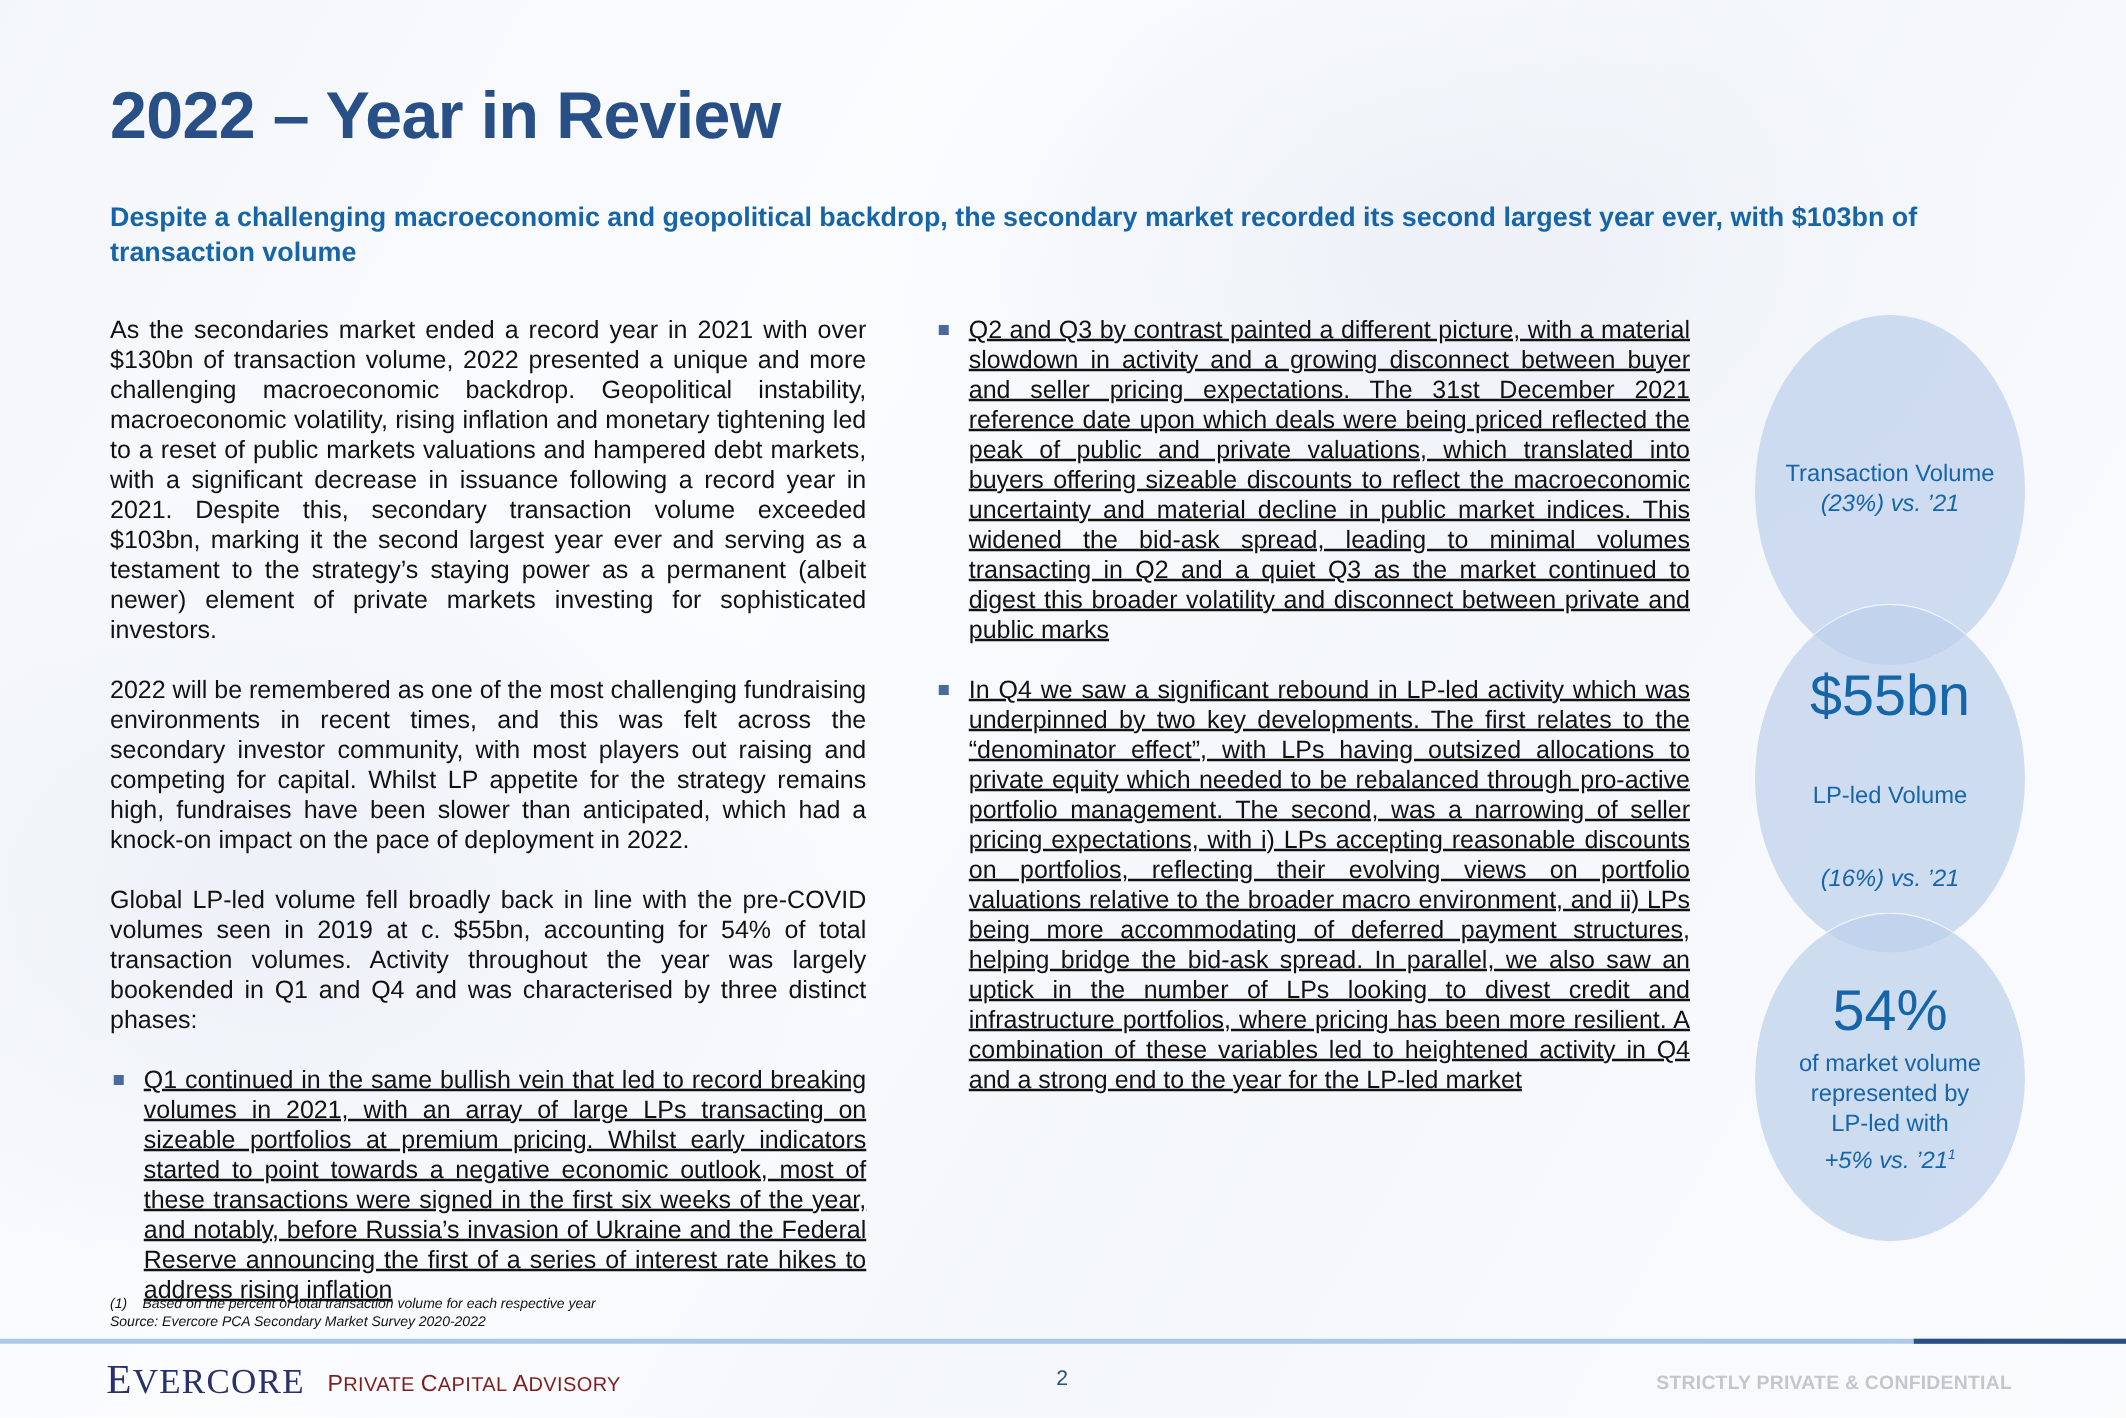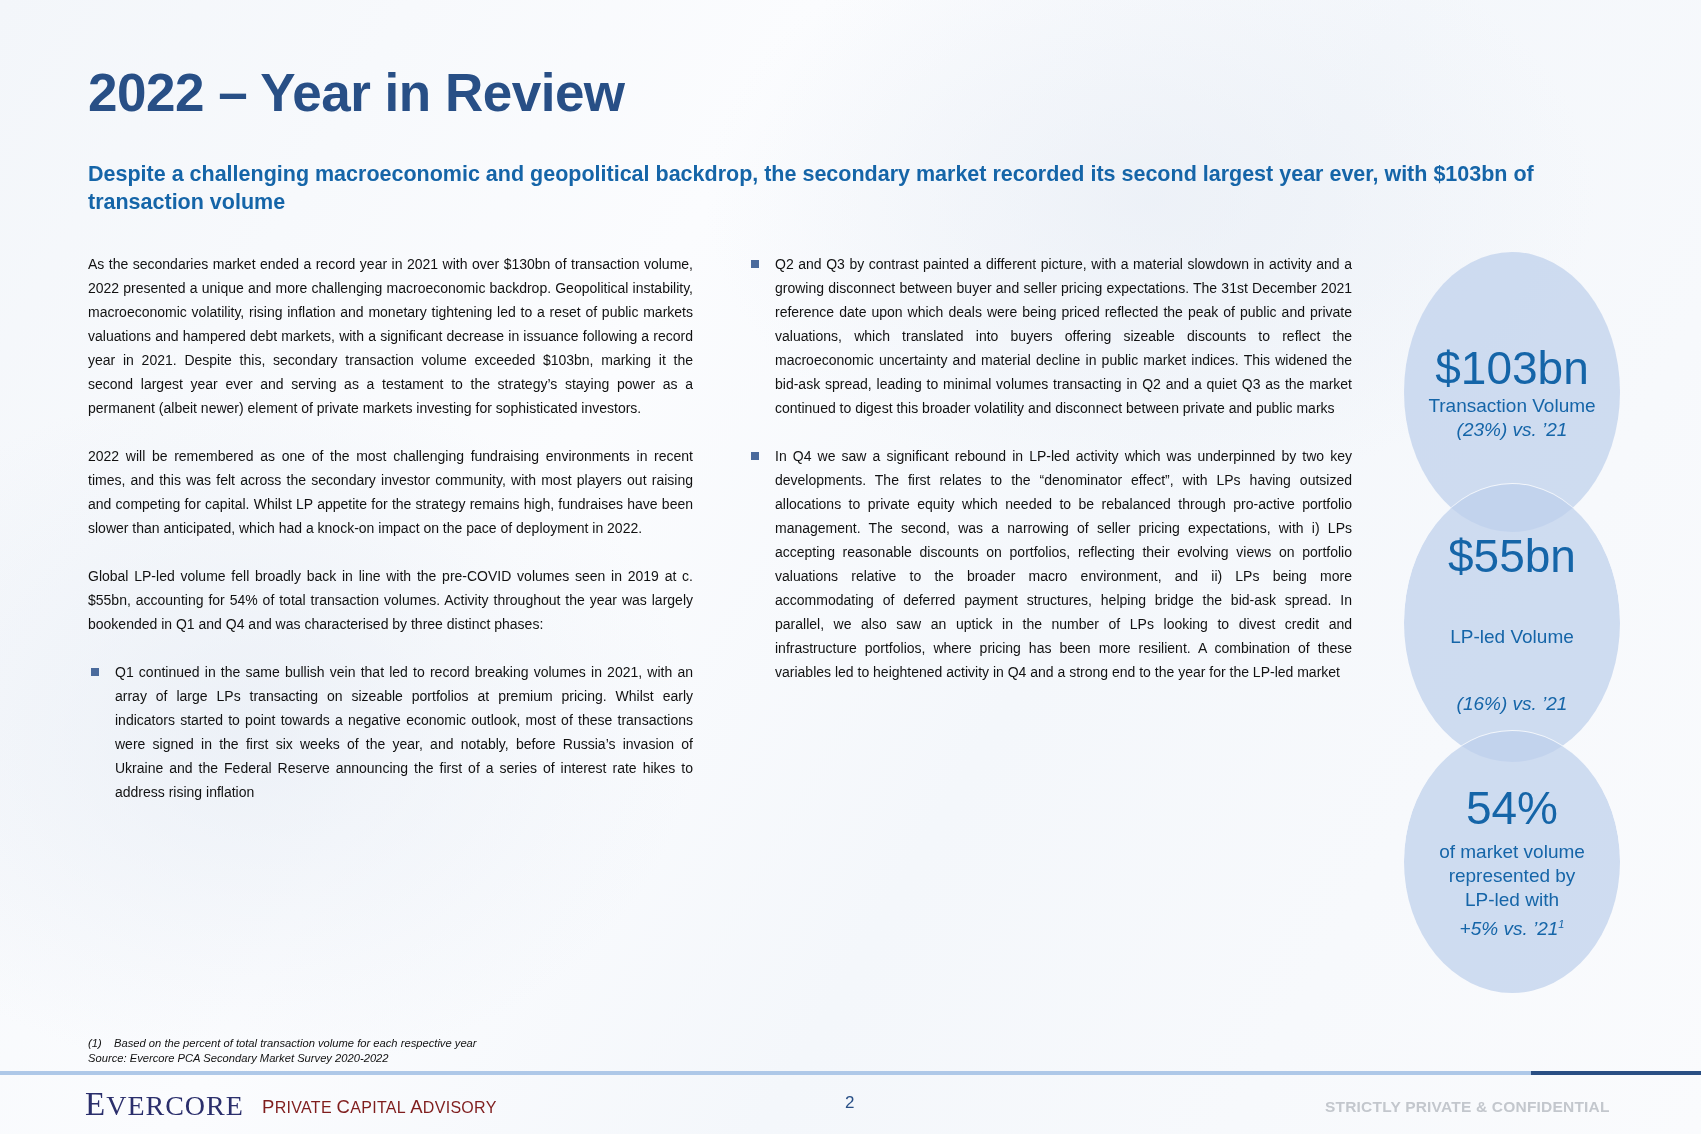--- a/index.html
+++ b/index.html
@@ -10,25 +10,25 @@
     color:#111;
   }
   .bg-swoosh1 { position:absolute; left:-200px; top:380px; width:900px; height:700px; border-radius:50%;
     background: radial-gradient(ellipse at center, rgba(225,232,242,0.55), rgba(255,255,255,0) 70%); }
   .bg-swoosh2 { position:absolute; left:700px; top:-100px; width:900px; height:600px; border-radius:50%;
     background: radial-gradient(ellipse at center, rgba(228,234,243,0.5), rgba(255,255,255,0) 70%); }
 
   .title { position:absolute; left:88px; top:62px; font-size:53px; font-weight:bold; color:#284f86; letter-spacing:-0.5px; }
   .subtitle { position:absolute; left:88px; top:160px; width:1540px; font-size:21.5px; font-weight:bold; color:#1565a8; line-height:28px; }
 
-  .col { position:absolute; font-size:14px; line-height:24px; text-align:justify; color:#111; }
+  .col { position:absolute; font-size:20px; line-height:24px; text-align:justify; color:#111; }
   .col-left { left:88px; top:252px; width:605px; }
   .col-mid { left:748px; top:252px; width:604px; }
   .col p { margin:0 0 24px 0; }
-  .bullet { position:relative; padding-left:27px; margin:0 0 24px 0; }
+  .bullet { position:relative; padding-left:27px; margin:0 0 24px 0;text-decoration:underline; }
   .bullet .sq { position:absolute; left:3px; top:8px; width:8px; height:8px; background:#4a6a9c; }
 
   .ell { position:absolute; width:216px; border-radius:50%; background:rgba(190,208,236,0.72);
     display:flex; flex-direction:column; align-items:center; justify-content:center; text-align:center; color:#1565a8; }
   .ell1 { left:1404px; top:252px; height:280px; }
   .ell2 { left:1404px; top:483px; height:278px; border-top:1.5px solid rgba(255,255,255,0.8);gap:43px; }
   .ell3 { left:1404px; top:730px; height:262px; border-top:1.5px solid rgba(255,255,255,0.8); }
   .big { font-size:46px; line-height:52px; }
   .lbl { font-size:19px; line-height:24px; }
   .ital { font-style:italic; font-size:19px; line-height:24px;text-align:center; }
@@ -70,21 +70,20 @@
     <span class="sq"></span>
     <span>Q2 and Q3 by contrast painted a different picture, with a material slowdown in activity and a growing disconnect between buyer and seller pricing expectations. The 31st December 2021 reference date upon which deals were being priced reflected the peak of public and private valuations, which translated into buyers offering sizeable discounts to reflect the macroeconomic uncertainty and material decline in public market indices. This widened the bid-ask spread, leading to minimal volumes transacting in Q2 and a quiet Q3 as the market continued to digest this broader volatility and disconnect between private and public marks</span>
   </div>
   <div class="bullet">
     <span class="sq"></span>
     <span>In Q4 we saw a significant rebound in LP-led activity which was underpinned by two key developments. The first relates to the “denominator effect”, with LPs having outsized allocations to private equity which needed to be rebalanced through pro-active portfolio management. The second, was a narrowing of seller pricing expectations, with i) LPs accepting reasonable discounts on portfolios, reflecting their evolving views on portfolio valuations relative to the broader macro environment, and ii) LPs being more accommodating of deferred payment structures, helping bridge the bid-ask spread. In parallel, we also saw an uptick in the number of LPs looking to divest credit and infrastructure portfolios, where pricing has been more resilient.  A combination of these variables led to heightened activity in Q4 and a strong end to the year for the LP-led market</span>
   </div>
 </div>
 
 <div class="ell ell1">
-  <div class="big">$103bn</div>
   <div class="lbl">Transaction Volume</div>
   <div class="ital">(23%) vs. ’21</div>
 </div>
 
 <div class="ell ell2">
   <div class="big">$55bn</div>
   <div class="lbl">LP-led Volume</div>
   <div class="ital">(16%) vs. ’21</div>
 </div>
 

